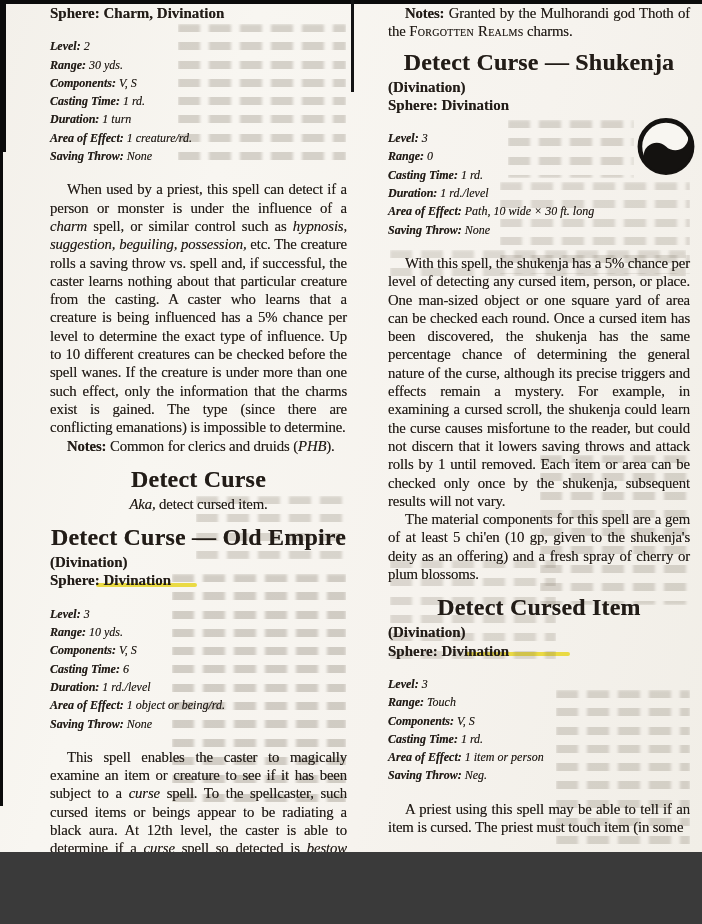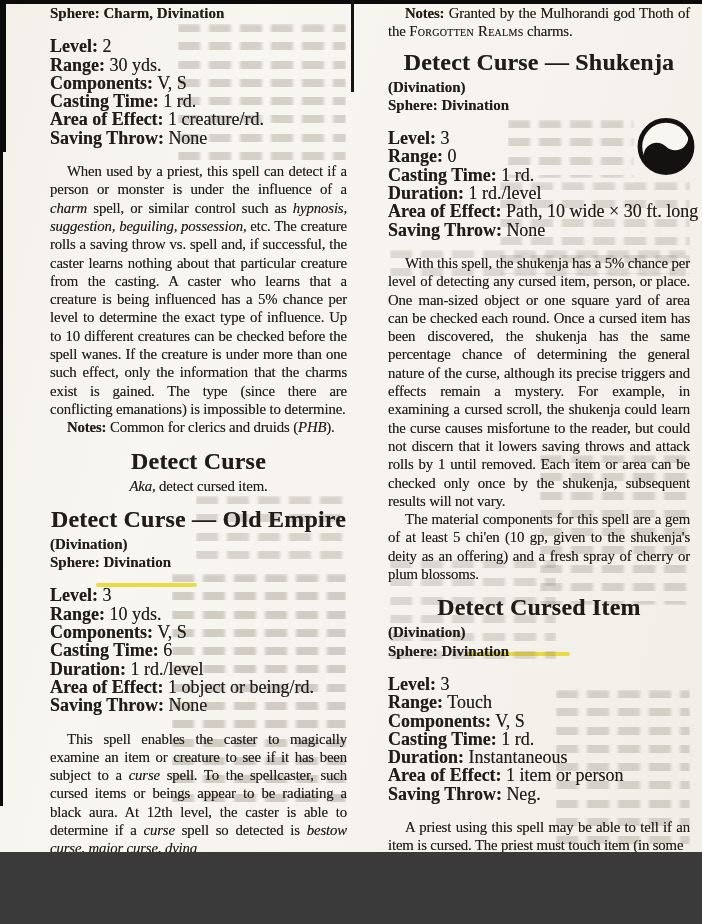--- a/index.html
+++ b/index.html
@@ -7,21 +7,21 @@
     position:relative;width:702px;height:852px;overflow:hidden;
     background:linear-gradient(105deg,#f3f0ea 0%,#f8f6f1 28%,#f6f3ee 62%,#f1eee7 100%);
     font-family:"Liberation Serif","DejaVu Serif",serif;
     color:#221c17;
   }
   .col{position:absolute;top:4px;}
   .col-left{left:50px;width:297px;}
   .col-right{left:388px;width:302px;}
   .sphere-line,.school{font-weight:bold;font-size:15px;line-height:18.3px;}
   .stats{margin-top:15px;}
-  .stat-line{font-size:18px;line-height:18.3px;white-space:nowrap;}
+  .stat-line{font-size:12px;line-height:18.3px;white-space:nowrap;font-style:italic;}
   p.body{margin:0;font-size:14.8px;line-height:18.3px;text-align:justify;text-indent:17px;letter-spacing:-0.15px;}
   p.flush{text-indent:0;text-align:center;}
   p.gap-top{margin-top:15px;}
   h2{font-size:24px;font-weight:bold;text-align:center;margin:11px 0 2px 0;letter-spacing:.2px;}
   .b{font-weight:bold;}
   .i{font-style:italic;}
   .sc{font-variant:small-caps;letter-spacing:.3px;margin-top:23px;}
   .txt{text-shadow:0 0 .3px rgba(30,24,18,.55);}
   
   .border{position:absolute;background:#0b0b0b;}
@@ -69,20 +69,21 @@
   <div class="ghost" style="left:390px;top:560px;width:166px;height:100px;opacity:.4;"></div>
   <div class="ghost" style="left:556px;top:690px;width:134px;height:180px;opacity:.45;"></div>
 
   <div class="col col-left">
     <div class="sphere-line">Sphere: Charm, Divination</div>
     <div class="stats">
         <div class="stat-line"><span class="b">Level:</span> 2</div>
         <div class="stat-line"><span class="b">Range:</span> 30 yds.</div>
         <div class="stat-line"><span class="b">Components:</span> V, S</div>
         <div class="stat-line"><span class="b">Casting Time:</span> 1 rd.</div>
+        <div class="stat-line"><span class="b">Duration:</span> 1 turn</div>
         <div class="stat-line"><span class="b">Area of Effect:</span> 1 creature/rd.</div>
         <div class="stat-line"><span class="b">Saving Throw:</span> None</div>
       </div>
     <p class="body gap-top"><span>When used by a priest, this spell can detect if a person or monster is under the influence of a </span><span class="i">charm</span><span> spell, or similar control such as </span><span class="i">hypnosis, suggestion, beguiling, possession,</span><span> etc. The creature rolls a saving throw vs. spell and, if successful, the caster learns nothing about that particular creature from the casting. A caster who learns that a creature is being influenced has a 5% chance per level to determine the exact type of influence. Up to 10 different creatures can be checked before the spell wanes. If the creature is under more than one such effect, only the information that the charms exist is gained. The type (since there are conflicting emanations) is impossible to determine.</span></p>
     <p class="body"><span class="b">Notes:</span><span> Common for clerics and druids (</span><span class="i">PHB</span><span>).</span></p>
     <h2>Detect Curse</h2>
     <p class="body flush"><span class="i">Aka,</span><span> detect cursed item.</span></p>
     <h2>Detect Curse — Old Empire</h2>
     <div class="school">(Divination)</div>
     <div class="school">Sphere: Divination</div>
@@ -114,21 +115,20 @@
     <p class="body gap-top">With this spell, the shukenja has a 5% chance per level of detecting any cursed item, person, or place. One man-sized object or one square yard of area can be checked each round. Once a cursed item has been discovered, the shukenja has the same percentage chance of determining the general nature of the curse, although its precise triggers and effects remain a mystery. For example, in examining a cursed scroll, the shukenja could learn the curse causes misfortune to the reader, but could not discern that it lowers saving throws and attack rolls by 1 until removed. Each item or area can be checked only once by the shukenja, subsequent results will not vary.</p>
     <p class="body">The material components for this spell are a gem of at least 5 chi'en (10 gp, given to the shukenja's deity as an offering) and a fresh spray of cherry or plum blossoms.</p>
     <h2>Detect Cursed Item</h2>
     <div class="school">(Divination)</div>
     <div class="school">Sphere: Divination</div>
     <div class="stats">
         <div class="stat-line"><span class="b">Level:</span> 3</div>
         <div class="stat-line"><span class="b">Range:</span> Touch</div>
         <div class="stat-line"><span class="b">Components:</span> V, S</div>
         <div class="stat-line"><span class="b">Casting Time:</span> 1 rd.</div>
-        <div class="stat-line"><span class="b">Duration:</span> Instantaneous</div>
         <div class="stat-line"><span class="b">Area of Effect:</span> 1 item or person</div>
         <div class="stat-line"><span class="b">Saving Throw:</span> Neg.</div>
       </div>
     <p class="body gap-top">A priest using this spell may be able to tell if an item is cursed. The priest must touch item (in some</p>
   </div>
 
   <div class="yinyang">
     <svg viewBox="0 0 100 100" aria-hidden="true">
       <g transform="rotate(45 50 50)">
         <circle cx="50" cy="50" r="45" fill="#f8f6f1" stroke="#141210" stroke-width="8"></circle>

